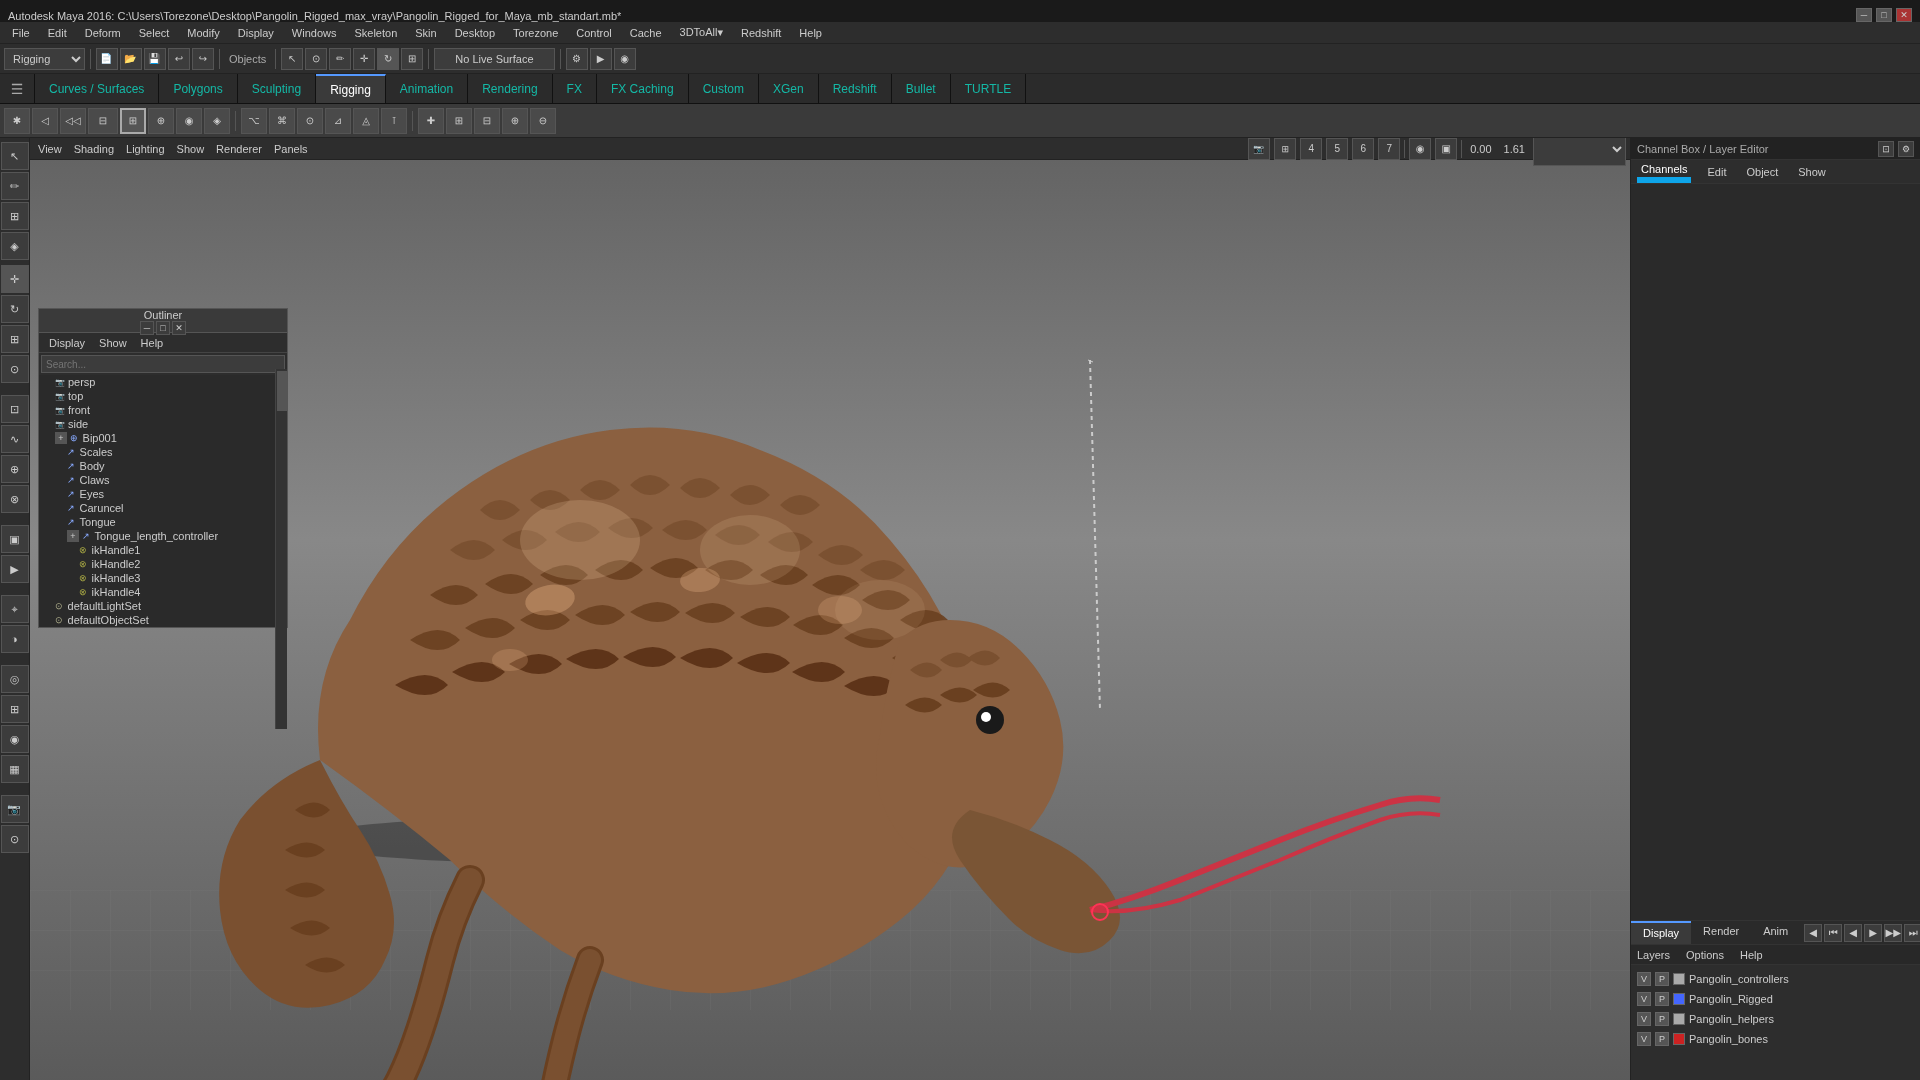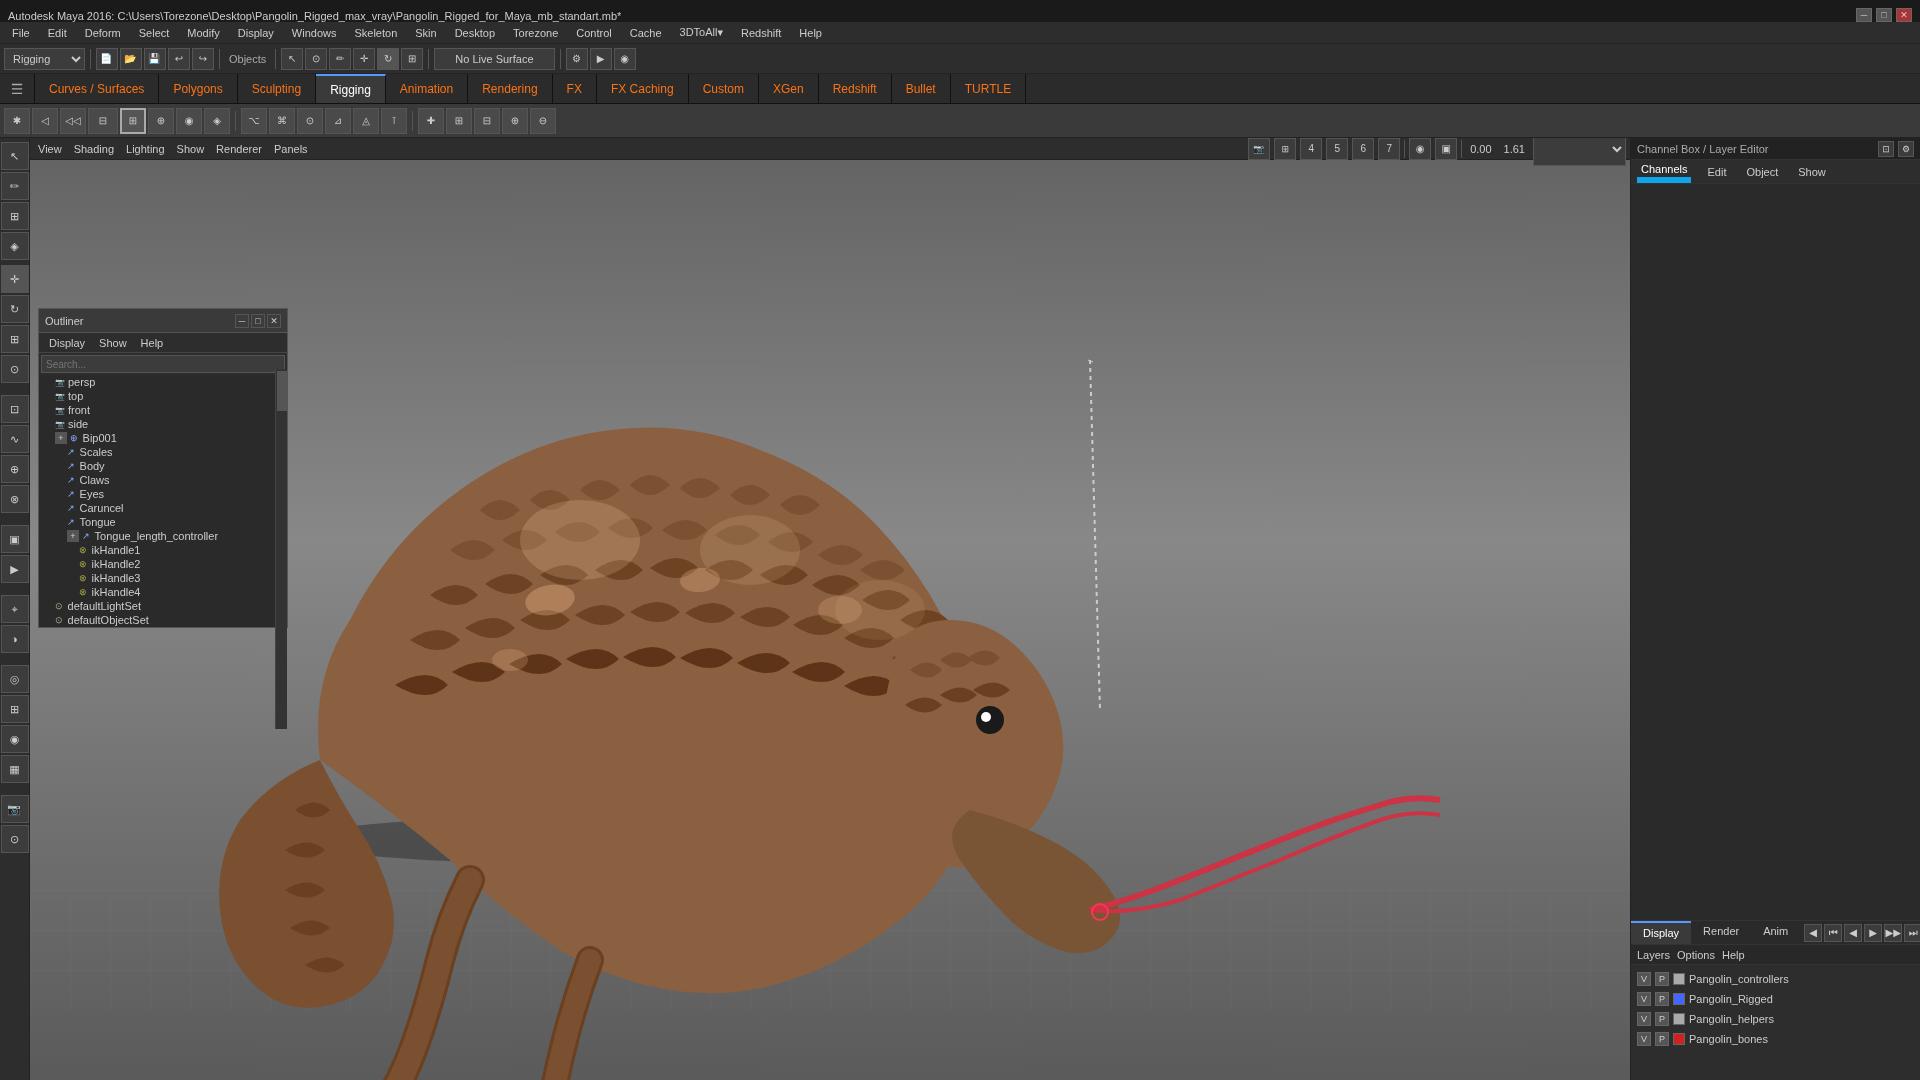--- a/index.html
+++ b/index.html
@@ -19,34 +19,34 @@
     #toolbar1 { width: 100%; height: 30px; background: #2d2d2d; display: flex; align-items: center; padding: 0 4px; gap: 2px; border-bottom: 1px solid #222; }
     .toolbar-select { height: 22px; background: #3c3c3c; border: 1px solid #555; color: #ccc; font-size: 11px; padding: 0 4px; }
     .tb-btn { height: 22px; width: 22px; background: #3c3c3c; border: 1px solid #555; color: #ccc; font-size: 10px; display: flex; align-items: center; justify-content: center; cursor: pointer; }
     .tb-separator { width: 1px; height: 20px; background: #555; margin: 0 3px; }
     .no-live-surface { height: 22px; background: #3c3c3c; border: 1px solid #555; color: #ccc; font-size: 11px; padding: 0 20px; display: flex; align-items: center; }
 
     
     #shelf-bar { width: 100%; height: 30px; background: #2b2b2b; display: flex; align-items: stretch; border-bottom: 1px solid #111; }
     #shelf-left { width: 35px; display: flex; align-items: center; justify-content: center; border-right: 1px solid #111; }
     #shelf-tabs { display: flex; align-items: stretch; flex: 1; }
-    .shelf-tab { padding: 0 14px; display: flex; align-items: center; color: #f97316; font-size: 12px; cursor: pointer; border-right: 1px solid #111; }
+    .shelf-tab { padding: 0 14px; display: flex; align-items: center; color: #14b8a6; font-size: 12px; cursor: pointer; border-right: 1px solid #111; }
     .shelf-tab.active { background: #3a3a3a; color: #ffffff; border-top: 2px solid #5599ff; }
 
     
     #shelf-icons { width: 100%; height: 34px; background: #3a3a3a; display: flex; align-items: center; padding: 0 4px; gap: 2px; border-bottom: 1px solid #222; }
     .shelf-icon { width: 26px; height: 26px; background: #4a4a4a; border: 1px solid #555; display: flex; align-items: center; justify-content: center; cursor: pointer; font-size: 10px; color: #ccc; }
 
     
     #left-panel { width: 35px; background: #2d2d2d; border-right: 1px solid #222; display: flex; flex-direction: column; align-items: center; padding: 4px 2px; gap: 2px; }
     .lp-btn { width: 28px; height: 28px; background: #3c3c3c; border: 1px solid #555; display: flex; align-items: center; justify-content: center; cursor: pointer; font-size: 11px; color: #ccc; }
 
     
     #outliner { position: absolute; left: 38px; top: 170px; width: 250px; background: #2d2d2d; border: 1px solid #555; z-index: 10; }
-    #outliner-title { background: #3a3a3a; height: 24px; display: flex; align-items: center; justify-content: space-between; padding: 0 6px; border-bottom: 1px solid #555; }
+    #outliner-title { background: #3a3a3a; height: 24px; display: flex; align-items: center; justify-content: space-between; padding: 0 6px; border-bottom: 1px solid #555; flex-direction: column; }
     #outliner-title span { font-size: 11px; color: #ccc; }
     #outliner-title .out-btns { display: flex; gap: 2px; }
     #outliner-menu { height: 20px; background: #2d2d2d; display: flex; align-items: center; gap: 2px; padding: 0 4px; border-bottom: 1px solid #444; }
     #outliner-search { height: 20px; background: #3c3c3c; border: 1px solid #555; color: #ccc; font-size: 10px; width: 100%; padding: 0 4px; }
     #outliner-content { background: #2a2a2a; overflow-y: auto; max-height: 330px; }
     .out-item { display: flex; align-items: center; gap: 3px; padding: 1px 4px; color: #cccccc; font-size: 11px; cursor: pointer; }
     .out-indent1 { padding-left: 16px; }
     .out-indent2 { padding-left: 28px; }
     .out-indent3 { padding-left: 40px; }
     .out-expand { width: 12px; height: 12px; background: #555; display: inline-flex; align-items: center; justify-content: center; font-size: 9px; color: #ccc; }
@@ -505,21 +505,21 @@
         <div style="display:flex;align-items:center;padding:0 4px;gap:2px;">
           <div class="layer-ctrl-btn">◀</div>
           <div class="layer-ctrl-btn">⏮</div>
           <div class="layer-ctrl-btn">◀</div>
           <div class="layer-ctrl-btn">▶</div>
           <div class="layer-ctrl-btn">▶▶</div>
           <div class="layer-ctrl-btn">⏭</div>
         </div>
       </div>
 
-      <div id="layer-options" style="height:20px;display:flex;align-items:center;padding:0 6px;gap:7px;border-bottom:1px solid #333;background:#282828;">
+      <div id="layer-options" style="height:20px;display:flex;align-items:center;padding:0 6px;gap:16px;border-bottom:1px solid #333;background:#282828;">
         <span class="layer-opt">Layers</span>
         <span class="layer-opt">Options</span>
         <span class="layer-opt">Help</span>
       </div>
 
       <div id="layer-list" style="padding:4px;">
 
         <div class="layer-row">
           <div class="layer-vp">V</div>
           <div class="layer-vp">P</div>

